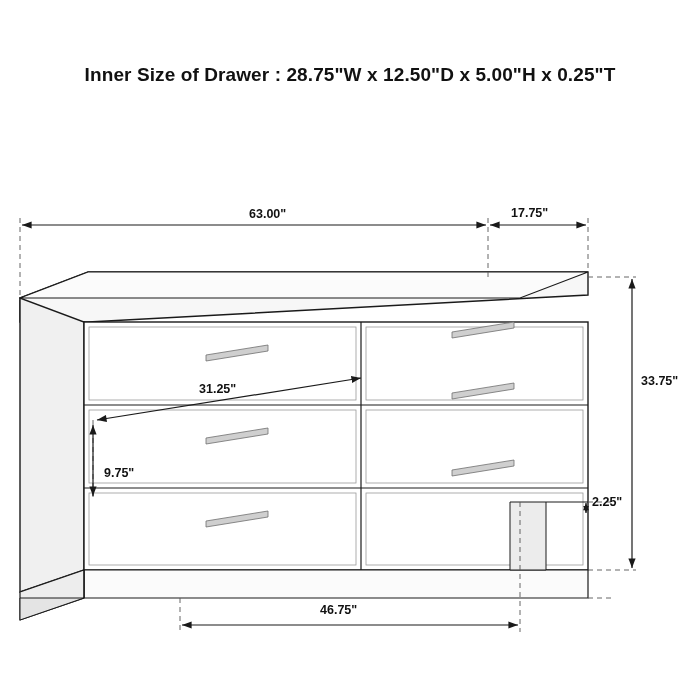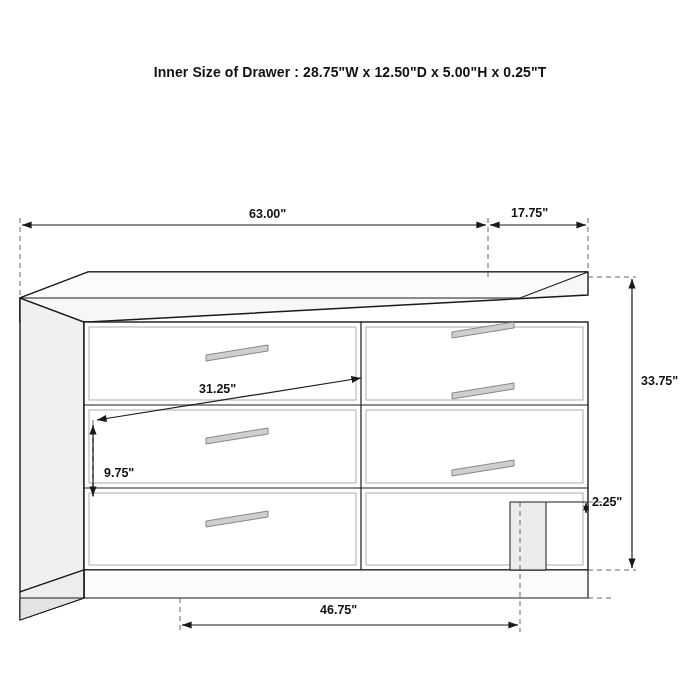--- a/index.html
+++ b/index.html
@@ -21,21 +21,21 @@
     top: 0;
     width: 700px;
     height: 700px;
   }
   .title {
     position: absolute;
     left: 0;
     top: 64px;
     width: 700px;
     text-align: center;
-    font-size: 14px;
+    font-size: 19px;
     font-weight: bold;
     letter-spacing: 0.1px;
     color: #111;
   }
   svg.diagram {
     position: absolute;
     left: 0;
     top: 0;
     width: 700px;
     height: 700px;

